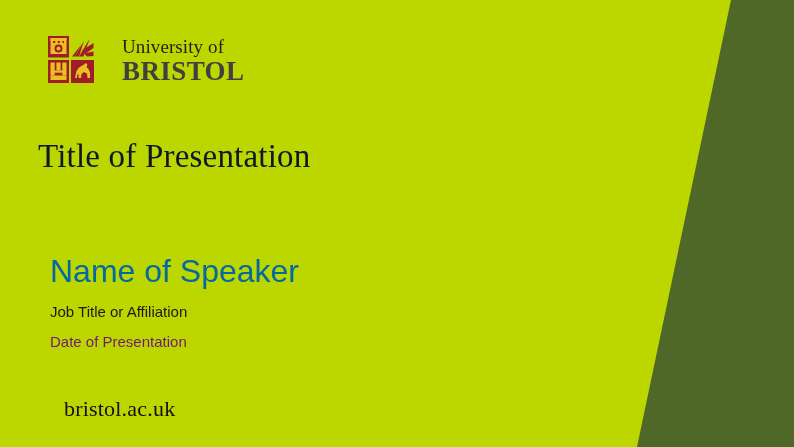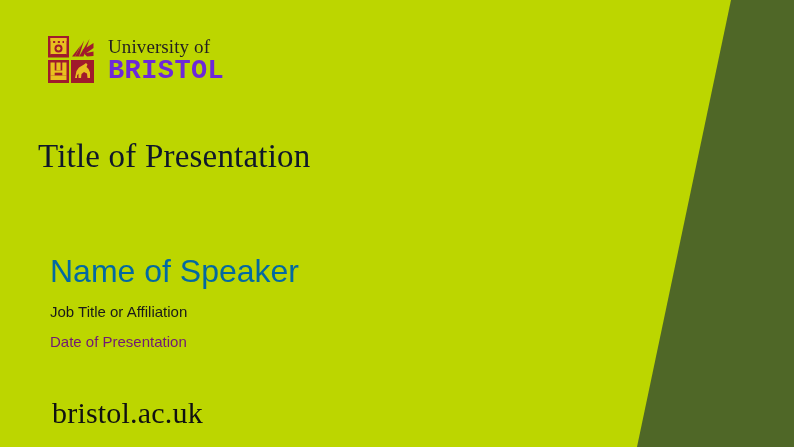--- a/index.html
+++ b/index.html
@@ -24,41 +24,41 @@
   }
   #wedge svg { display: block; width: 794px; height: 447px; }
 
   
   #logo-lockup {
     position: absolute;
     left: 48px;
     top: 36px;
     display: flex;
     align-items: flex-start;
-    gap: 14px;
+    gap: 28px;
   }
   #crest { width: 46px; height: 47px; display: block; }
   #wordmark {
     display: flex;
     flex-direction: column;
     line-height: 1;
     padding-top: 1px;
   }
   #wordmark .uni {
     font-family: "Liberation Serif", serif;
     font-size: 19px;
     color: #231f20;
     letter-spacing: 0.1px;
     line-height: 1.05;
   }
   #wordmark .bristol {
-    font-family: Liberation Mono, monospace;
+    font-family: Liberation Serif, serif;
     font-size: 27px;
     font-weight: bold;
-    color: #6d28d9;
+    color: #404040;
     letter-spacing: 0.4px;
     line-height: 1.02;
     margin-top: 1px;
   }
 
   
   #title {
     position: absolute;
     left: 38px;
     top: 138px;
@@ -103,24 +103,24 @@
     font-family: "Liberation Sans", sans-serif;
     font-size: 15px;
     color: #701a75;
     margin-top: 13px;
     white-space: nowrap;
   }
 
   
   #footer-url {
     position: absolute;
-    left: 52px;
+    left: 64px;
     top: 396px;
     font-family: "Liberation Serif", serif;
-    font-size: 30px;
+    font-size: 22px;
     color: #111111;
     letter-spacing: 0.2px;
     white-space: nowrap;
   }
 </style>
 </head>
 <body>
 
 <div id="slide">
 

